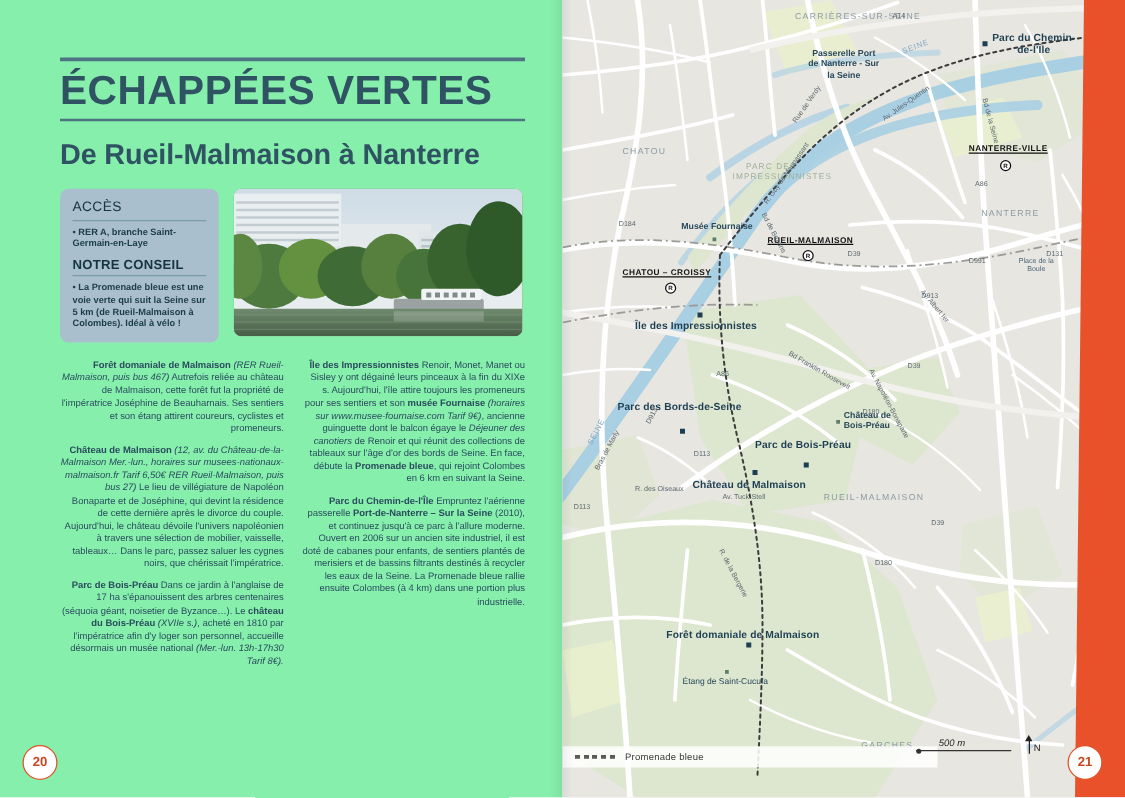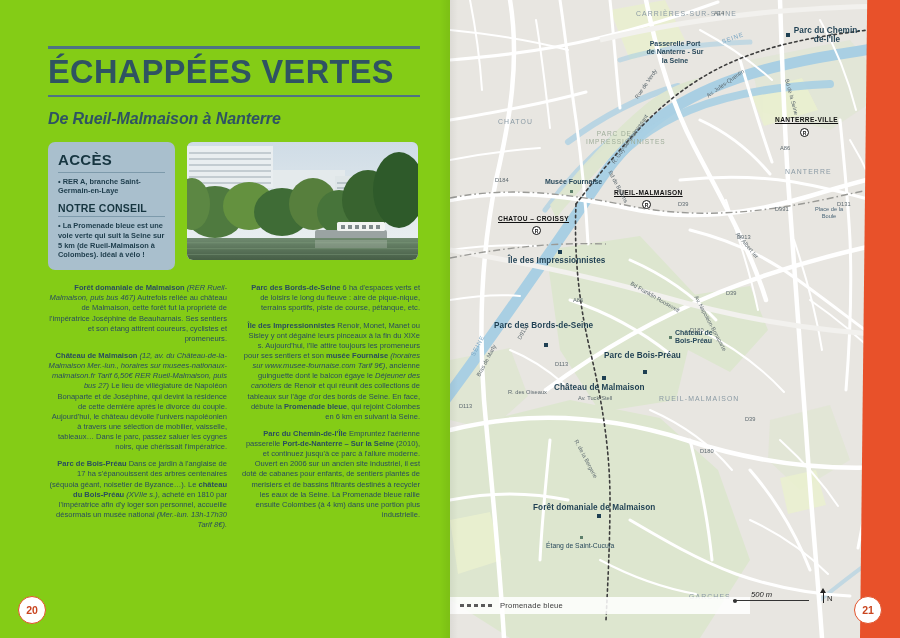--- a/index.html
+++ b/index.html
@@ -7,50 +7,49 @@
     width: 900px; height: 638px;
     overflow: hidden;
     background: #ffffff;
     font-family: "Liberation Sans", sans-serif;
   }
   .spread { position: relative; width: 900px; height: 638px; background: #fff; }
 
   
   .left-page {
     position: absolute; left: 0; top: 0; width: 450px; height: 638px;
-    background: #84cc16;
+    background: #86efac;
     padding: 0;
   }
   .page-body { position: absolute; left: 48px; top: 0; width: 372px; }
 
   .title-block { margin-top: 46px; }
   .rule { height: 3px; background: #4e7383; }
   .rule.thin { height: 2px; }
   h1.main-title {
     font-size: 32.5px; font-weight: bold; letter-spacing: 0.4px;
     color: #2f5362; line-height: 1.0;
     padding: 7px 0 6px 0; text-align: left;
     font-family: "Liberation Sans", sans-serif;
   }
   h2.sub-title {
     margin-top: 13px;
-    font-size: 16px; font-weight: bold; color: #2f5362;
+    font-size: 23px; font-weight: bold; color: #2f5362;
     letter-spacing: -0.1px;
-    font-style: italic;
   }
 
   .info-row { display: flex; gap: 12px; margin-top: 14px; align-items: flex-start; }
 
   .acces-box {
     width: 127px; background: #a9bfcd; border-radius: 7px;
     padding: 9px 10px 10px 10px; color: #1d3c4b;
     min-height: 118px;
   }
   .acces-h {
-    font-size: 15px; font-weight: bold; letter-spacing: 0.3px;
+    font-size: 11px; font-weight: normal; letter-spacing: 0.3px;
     color: #163540; padding-bottom: 2px;
   }
   .acces-hr { height: 1px; background: #7d9aab; margin: 2px 0 4px 0; }
   .acces-p {
     font-size: 7.4px; line-height: 1.32; color: #1d3c4b; font-weight: 600;
   }
   .acces-h2 {
     font-size: 10.5px; font-weight: bold; letter-spacing: 0.2px;
     color: #163540; padding-top: 6px;
   }
@@ -256,23 +255,20 @@
           </p>
           <p>
             <b>Château de Malmaison</b><i> (12, av. du Château-de-la-Malmaison Mer.-lun., horaires sur musees-nationaux-malmaison.fr Tarif 6,50€ RER Rueil-Malmaison, puis bus 27)</i><span> Le lieu de villégiature de Napoléon Bonaparte et de Joséphine, qui devint la résidence de cette dernière après le divorce du couple. Aujourd'hui, le château dévoile l'univers napoléonien à travers une sélection de mobilier, vaisselle, tableaux… Dans le parc, passez saluer les cygnes noirs, que chérissait l'impératrice.</span>
           </p>
           <p>
             <b>Parc de Bois-Préau</b><span> Dans ce jardin à l'anglaise de 17 ha s'épanouissent des arbres centenaires (séquoia géant, noisetier de Byzance…). Le </span><b>château du Bois-Préau</b><i> (XVIIe s.)</i><span>, acheté en 1810 par l'impératrice afin d'y loger son personnel, accueille désormais un musée national </span><i>(Mer.-lun. 13h-17h30 Tarif 8€).</i>
           </p>
         </div>
 
         <div class="col">
-          <p>
-            <b>Parc des Bords-de-Seine</b><span> 6 ha d'espaces verts et de loisirs le long du fleuve : aire de pique-nique, terrains sportifs, piste de course, pétanque, etc.</span>
-          </p>
           <p>
             <b>Île des Impressionnistes</b><span> Renoir, Monet, Manet ou Sisley y ont dégainé leurs pinceaux à la fin du XIXe s. Aujourd'hui, l'île attire toujours les promeneurs pour ses sentiers et son </span><b>musée Fournaise</b><i> (horaires sur www.musee-fournaise.com Tarif 9€)</i><span>, ancienne guinguette dont le balcon égaye le </span><i>Déjeuner des canotiers</i><span> de Renoir et qui réunit des collections de tableaux sur l'âge d'or des bords de Seine. En face, débute la </span><b>Promenade bleue</b><span>, qui rejoint Colombes en 6 km en suivant la Seine.</span>
           </p>
           <p>
             <b>Parc du Chemin-de-l'Île</b><span> Empruntez l'aérienne passerelle </span><b>Port-de-Nanterre – Sur la Seine</b><span> (2010), et continuez jusqu'à ce parc à l'allure moderne. Ouvert en 2006 sur un ancien site industriel, il est doté de cabanes pour enfants, de sentiers plantés de merisiers et de bassins filtrants destinés à recycler les eaux de la Seine. La Promenade bleue rallie ensuite Colombes (à 4 km) dans une portion plus industrielle.</span>
           </p>
         </div>
       </div>
     </div>
 

